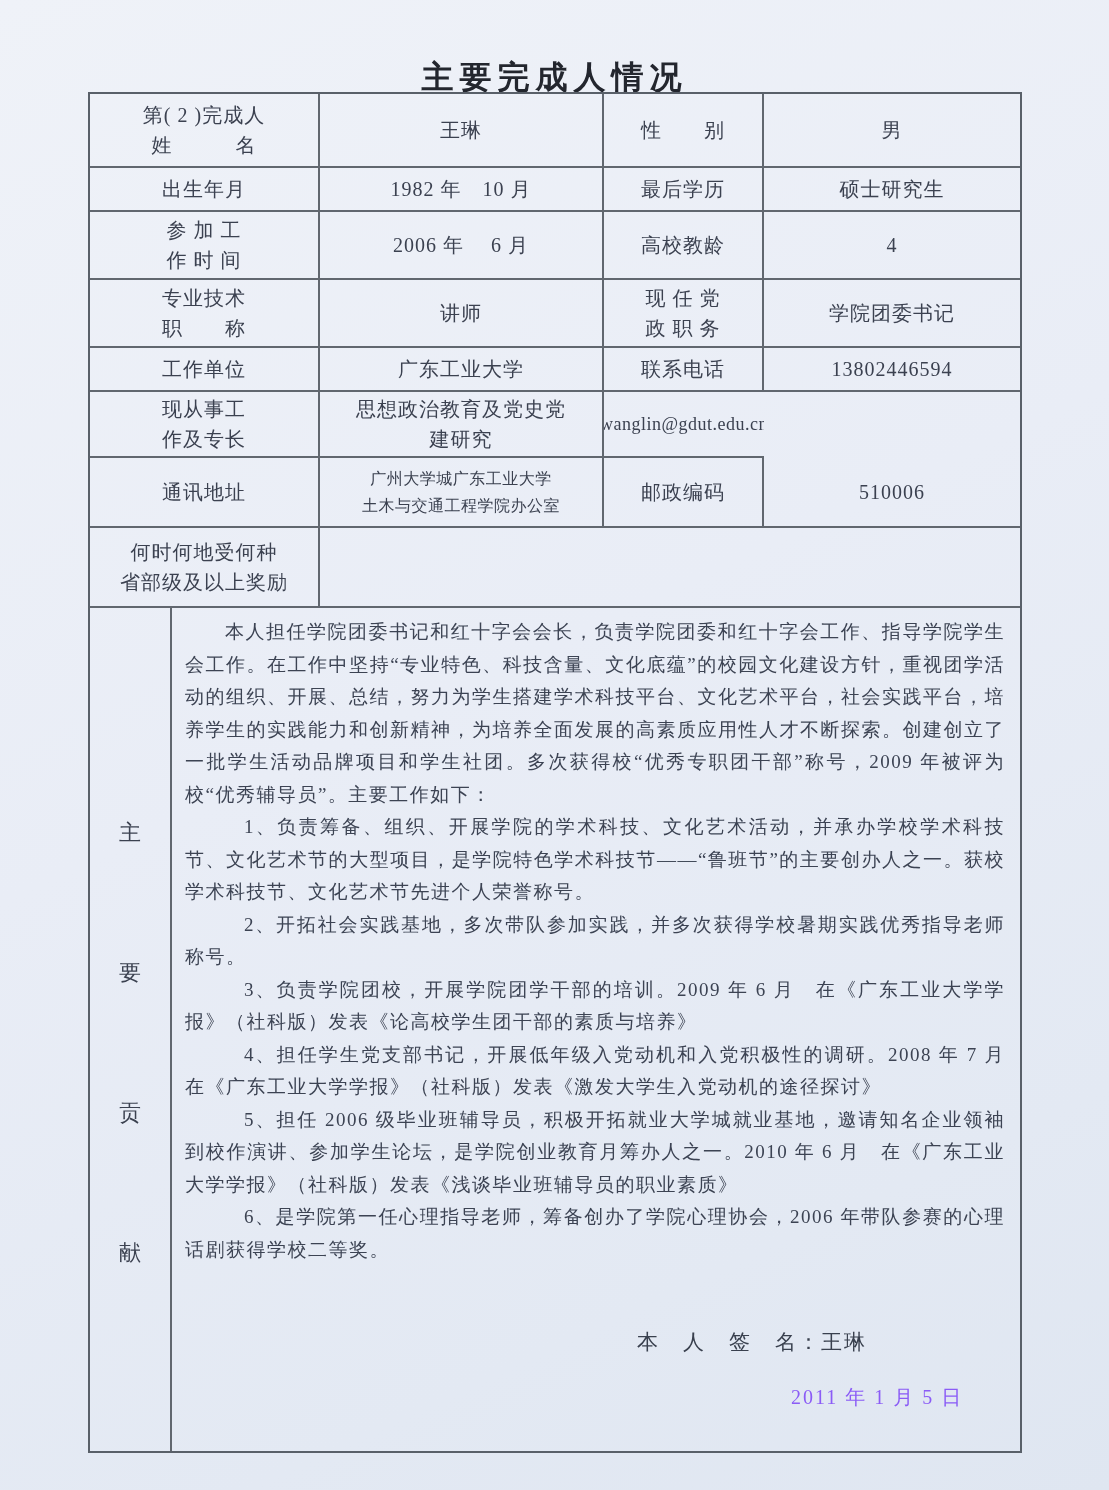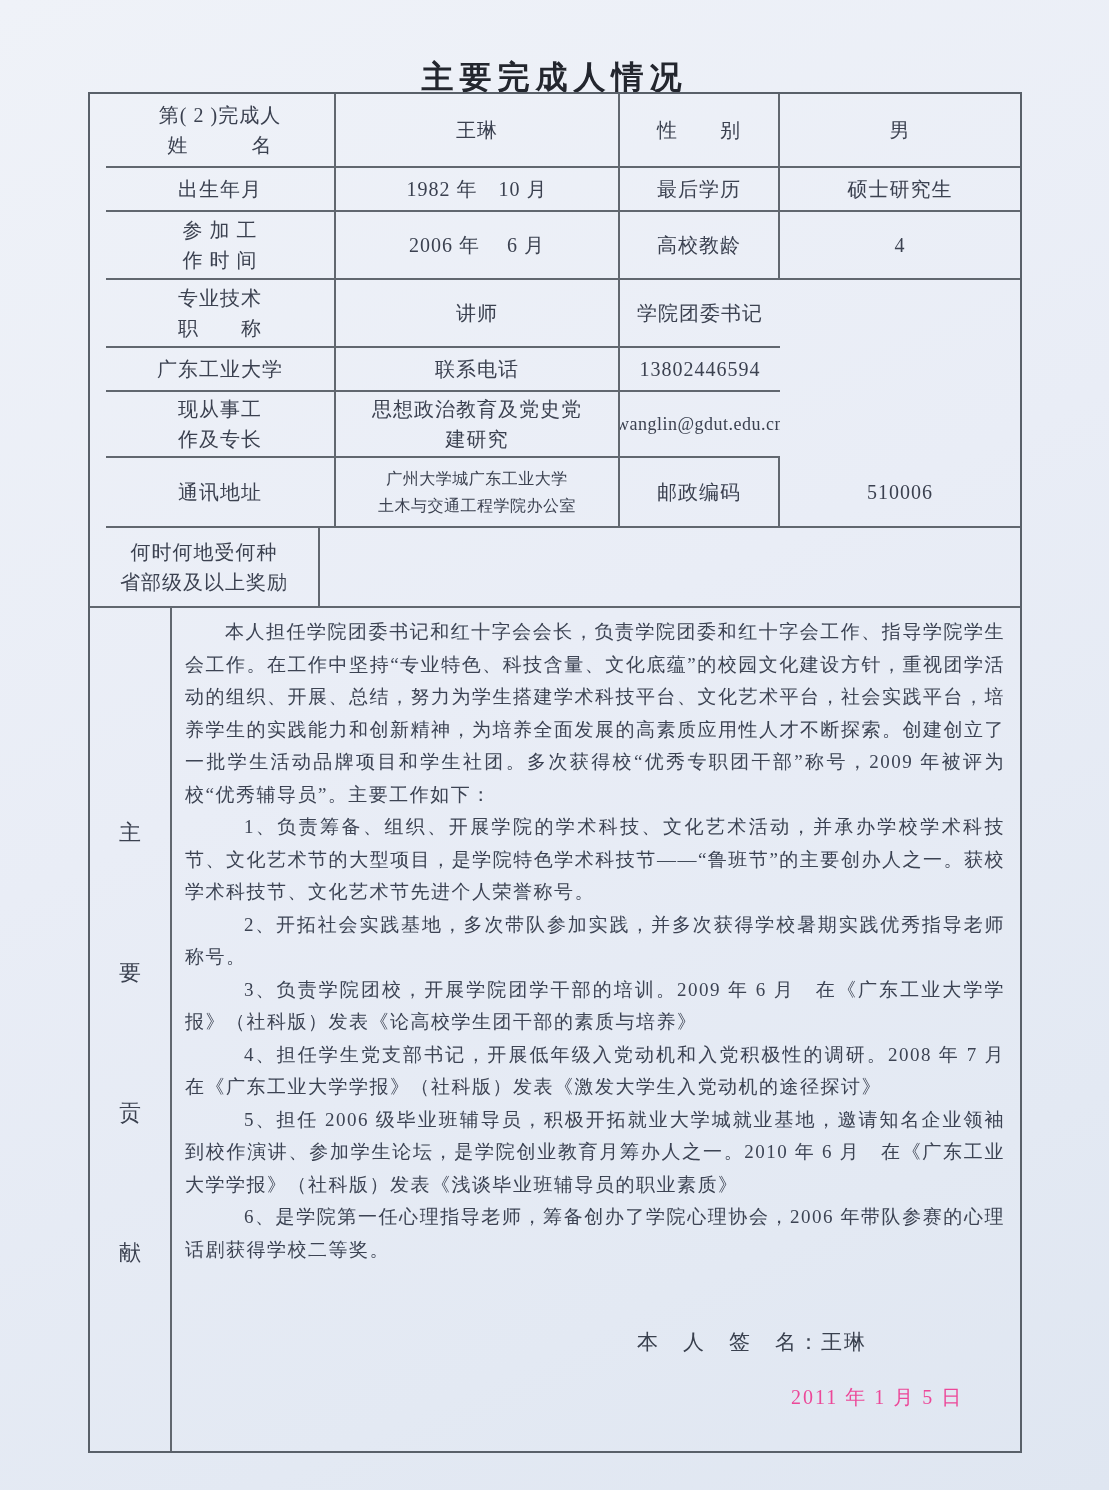--- a/index.html
+++ b/index.html
@@ -16,21 +16,21 @@
     text-align:center;
     font-size:32px; font-weight:bold; letter-spacing:6px;
     color:#23262e;
   }
   .form {
     position:absolute; left:88px; top:92px; width:934px;
     border:2px solid #596069;
     box-sizing:border-box;
     background:transparent;
   }
-  .info-row { display:grid; grid-template-columns:230px 284px 160px 1fr;padding-left:16px; }
+  .info-row { display:grid; grid-template-columns:230px 284px 160px 1fr; }
   .cell {
     border-right:2px solid #61676f;
     border-bottom:2px solid #61676f;
     display:flex; flex-direction:column;
     align-items:center; justify-content:center;
     text-align:center;
     white-space:pre-line;
     font-size:20px; line-height:30px;
     color:#3b4150;
     letter-spacing:1px;
@@ -64,21 +64,21 @@
     color:#3c4353;
   }
   .indent-2 { text-indent:2.1em; }
   .indent-3 { text-indent:3.1em; }
   .signature-line {
     margin-top:62px; padding-left:452px;
     font-size:21px; letter-spacing:2px; color:#39404e;
   }
   .date-line {
     margin-top:28px; padding-left:606px;
-    font-size:20px; letter-spacing:2px; color:#ec4899;
+    font-size:20px; letter-spacing:2px; color:#8b5cf6;
   }
 </style>
 </head>
 <body>
 
 <div class="page-title">主要完成人情况</div>
 
 <div class="form">
 
   <div class="info-row">
@@ -101,24 +101,27 @@
 作 时 间</div>
     <div class="cell h68">2006 年　 6 月</div>
     <div class="cell h68">高校教龄</div>
     <div class="cell h68 last">4</div>
   </div>
 
   <div class="info-row">
     <div class="cell h68">专业技术
 职　　称</div>
     <div class="cell h68">讲师</div>
+    <div class="cell h68">现 任 党
+政 职 务</div>
     <div class="cell h68 last">学院团委书记</div>
   </div>
 
   <div class="info-row">
+    <div class="cell h44">工作单位</div>
     <div class="cell h44">广东工业大学</div>
     <div class="cell h44">联系电话</div>
     <div class="cell h44 last">13802446594</div>
   </div>
 
   <div class="info-row">
     <div class="cell h66">现从事工
 作及专长</div>
     <div class="cell h66">思想政治教育及党史党
 建研究</div>

